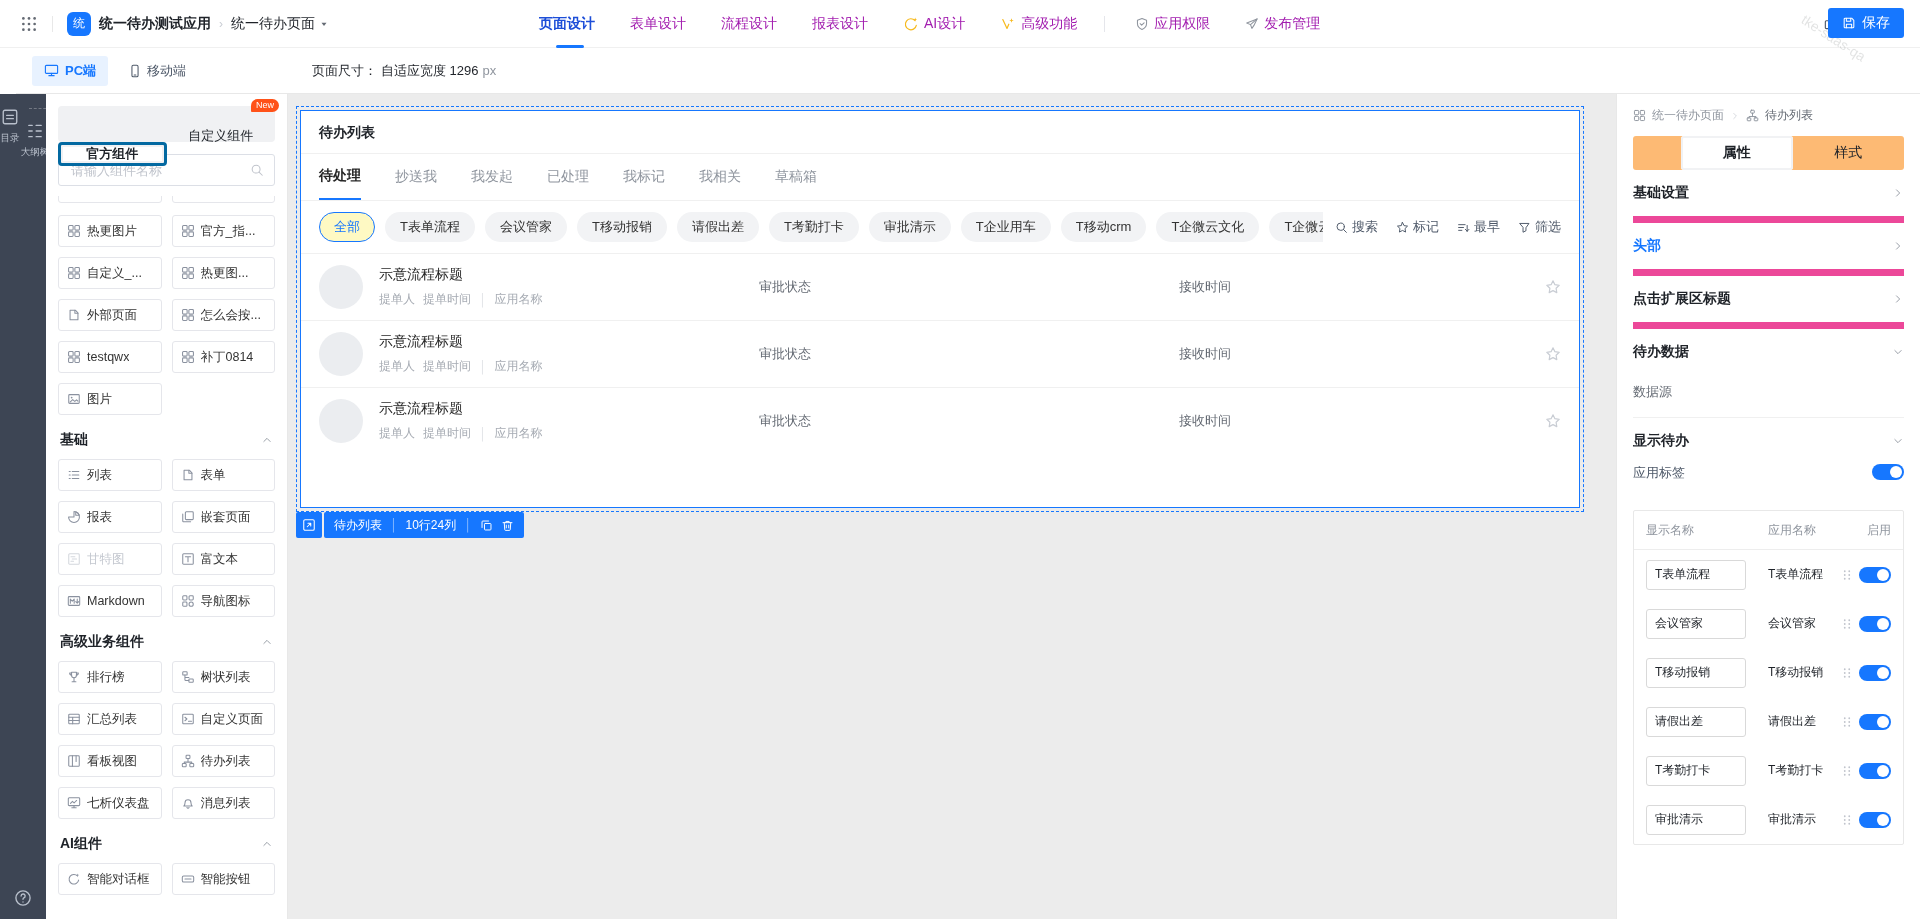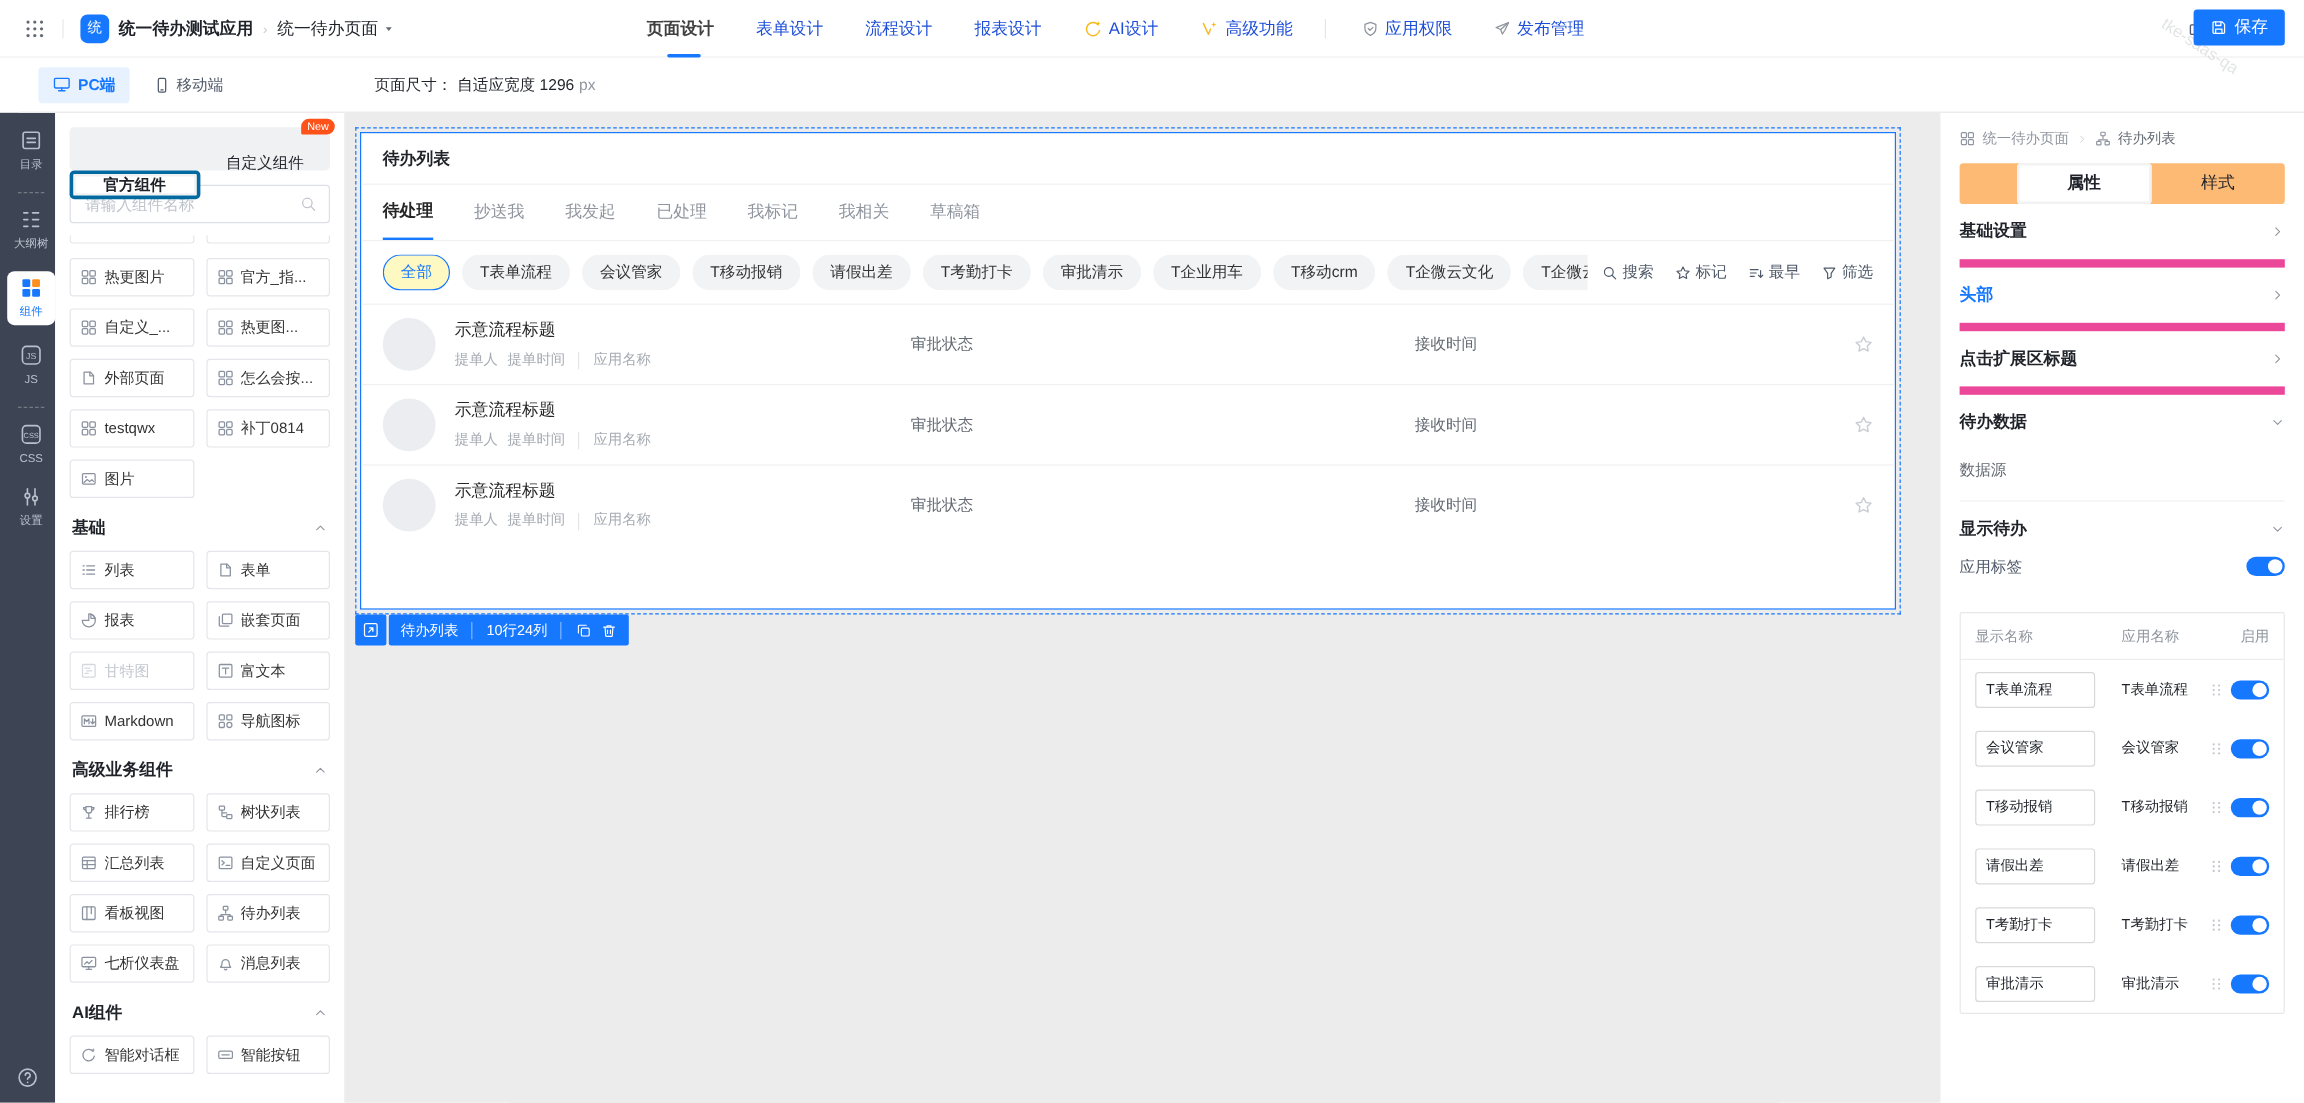--- a/index.html
+++ b/index.html
@@ -12,24 +12,24 @@
           padding:0 20px;box-sizing:border-box;border-bottom:1px solid #f0f0f0;z-index:4;}
   .launcher{width:18px;height:18px;color:#646a73;margin-right:14px;cursor:pointer;}
   .tb-div{width:1px;height:16px;background:#e8e8e8;margin-right:14px;}
   .app-avatar{width:24px;height:24px;border-radius:6px;background:#1677ff;color:#fff;font-size:12px;display:flex;
               align-items:center;justify-content:center;margin-right:8px;}
   .app-name{font-weight:700;font-size:14px;margin-right:8px;white-space:nowrap;}
   .crumb-sep{color:#c9cdd4;font-size:12px;margin-right:8px;}
   .page-name{font-size:14px;margin-right:4px;white-space:nowrap;}
   .caret{width:10px;height:10px;color:#646a73;}
   .ttabs{display:flex;align-items:center;gap:30px;margin-left:210px;height:48px;}
-  .ttab{position:relative;height:48px;display:flex;align-items:center;gap:5px;font-size:14px;color:#1d4ed8;
+  .ttab{position:relative;height:48px;display:flex;align-items:center;gap:5px;font-size:14px;color:#a21caf;
         cursor:pointer;white-space:nowrap;}
   .ttab .ic{color:#8f959e;}
-  .ttab.active{color:#404040;font-weight:700;}
+  .ttab.active{color:#1d4ed8;font-weight:700;}
   .ttab.active::after{content:"";position:absolute;left:50%;transform:translateX(-50%);bottom:0;width:28px;height:3px;
         border-radius:2px;background:#1677ff;}
   .ttab.yellow-ic .ic{color:#f7ba1e;width:16px;height:16px;}
   .ttab.divider-after{padding-right:28px;}
   .ttab.divider-after .tdiv{position:absolute;right:0;top:16px;width:1px;height:16px;background:#e5e6eb;}
   .visit{margin-left:auto;display:flex;align-items:center;gap:6px;font-size:14px;cursor:pointer;white-space:nowrap;}
   .visit .ic{width:15px;height:15px;color:#4e5969;}
   
   .toolbar{position:absolute;left:16px;top:48px;width:1920px;height:46px;background:#fff;border-bottom:1px solid #e8e8e8;
            display:flex;align-items:center;box-sizing:border-box;padding:0 16px;z-index:3;}
@@ -41,21 +41,21 @@
   .size-info{position:absolute;left:296px;display:flex;align-items:center;gap:4px;font-size:13px;color:#1f2329;}
   .size-unit{color:#8f959e;}
   .save-btn{position:absolute;right:16px;top:8px;height:30px;padding:0 14px;background:#1677ff;border-radius:3px;color:#fff;
             font-size:14px;display:flex;align-items:center;gap:6px;cursor:pointer;z-index:6;}
   .save-btn .ic{width:14px;height:14px;}
   .watermark{position:absolute;right:50px;top:30px;transform:rotate(33deg);color:rgba(31,35,41,.13);font-size:14px;
              z-index:5;pointer-events:none;}
   
   .bodyrow{position:absolute;left:0;top:94px;width:1920px;height:825px;display:flex;}
   
-  .rail{width:46px;background:#3d4554;display:flex;flex-direction:column;align-items:flex-end;padding-top:14px;
+  .rail{width:46px;background:#3d4554;display:flex;flex-direction:row;align-items:flex-start;padding-top:14px;
         box-sizing:border-box;position:relative;flex:none;}
   .rail-item{width:40px;text-align:center;margin-bottom:16px;color:#b9c0cc;cursor:pointer;}
   .rail-item .ic{width:18px;height:18px;color:#b9c0cc;}
   .rail-item .rlabel{display:block;font-size:10px;margin-top:3px;line-height:12px;white-space:nowrap;transform:scale(.95);}
   .rail-item.divider-before{position:relative;margin-top:14px;}
   .rail-item.divider-before::before{content:"";position:absolute;top:-14px;left:9px;width:22px;
         border-top:1px dashed rgba(255,255,255,.28);}
   .rail-item.active{background:#fff;border-radius:6px;padding:5px 0 4px;}
   .rail-item.active .rlabel{color:#1677ff;}
   .rail-help{position:absolute;bottom:12px;left:14px;width:18px;height:18px;color:#b9c0cc;cursor:pointer;}

